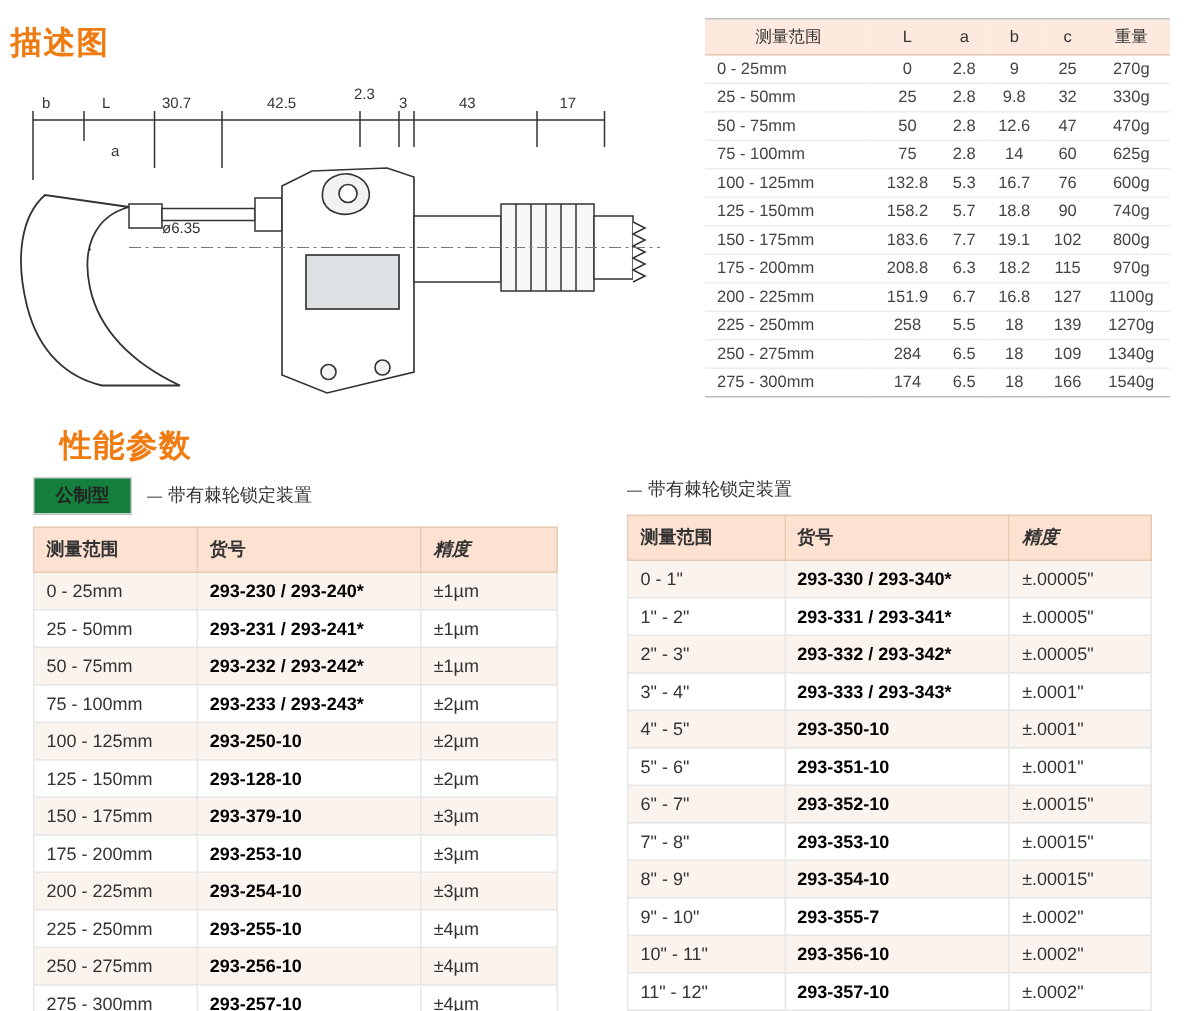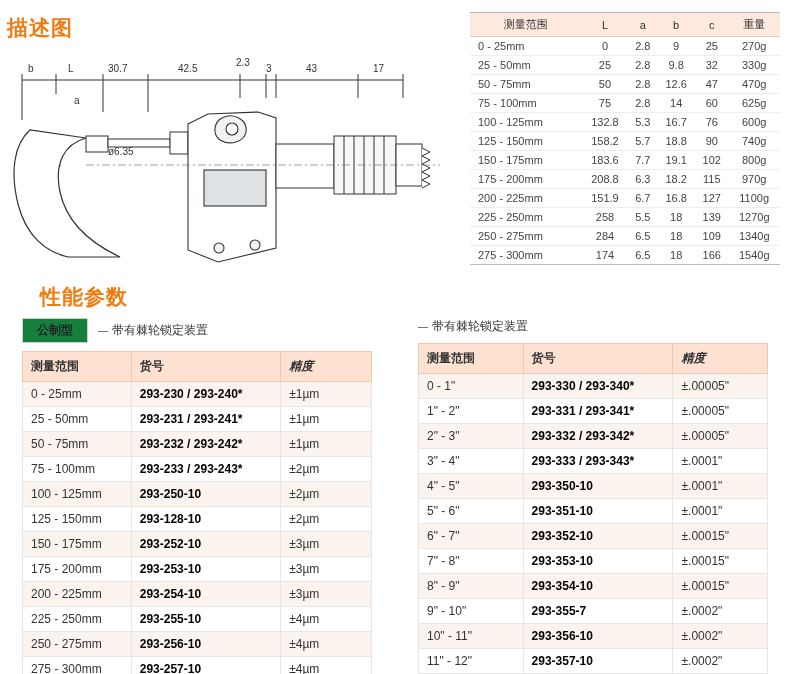--- a/index.html
+++ b/index.html
@@ -330,21 +330,21 @@
           <td class="code">293-250-10</td>
           <td>±2µm</td>
         </tr>
         <tr>
           <td>125 - 150mm</td>
           <td class="code">293-128-10</td>
           <td>±2µm</td>
         </tr>
         <tr class="alt">
           <td>150 - 175mm</td>
-          <td class="code">293-252-10</td>
+          <td class="code">293-379-10</td>
           <td>±3µm</td>
         </tr>
         <tr>
           <td>175 - 200mm</td>
           <td class="code">293-253-10</td>
           <td>±3µm</td>
         </tr>
         <tr class="alt">
           <td>200 - 225mm</td>
           <td class="code">293-254-10</td>

